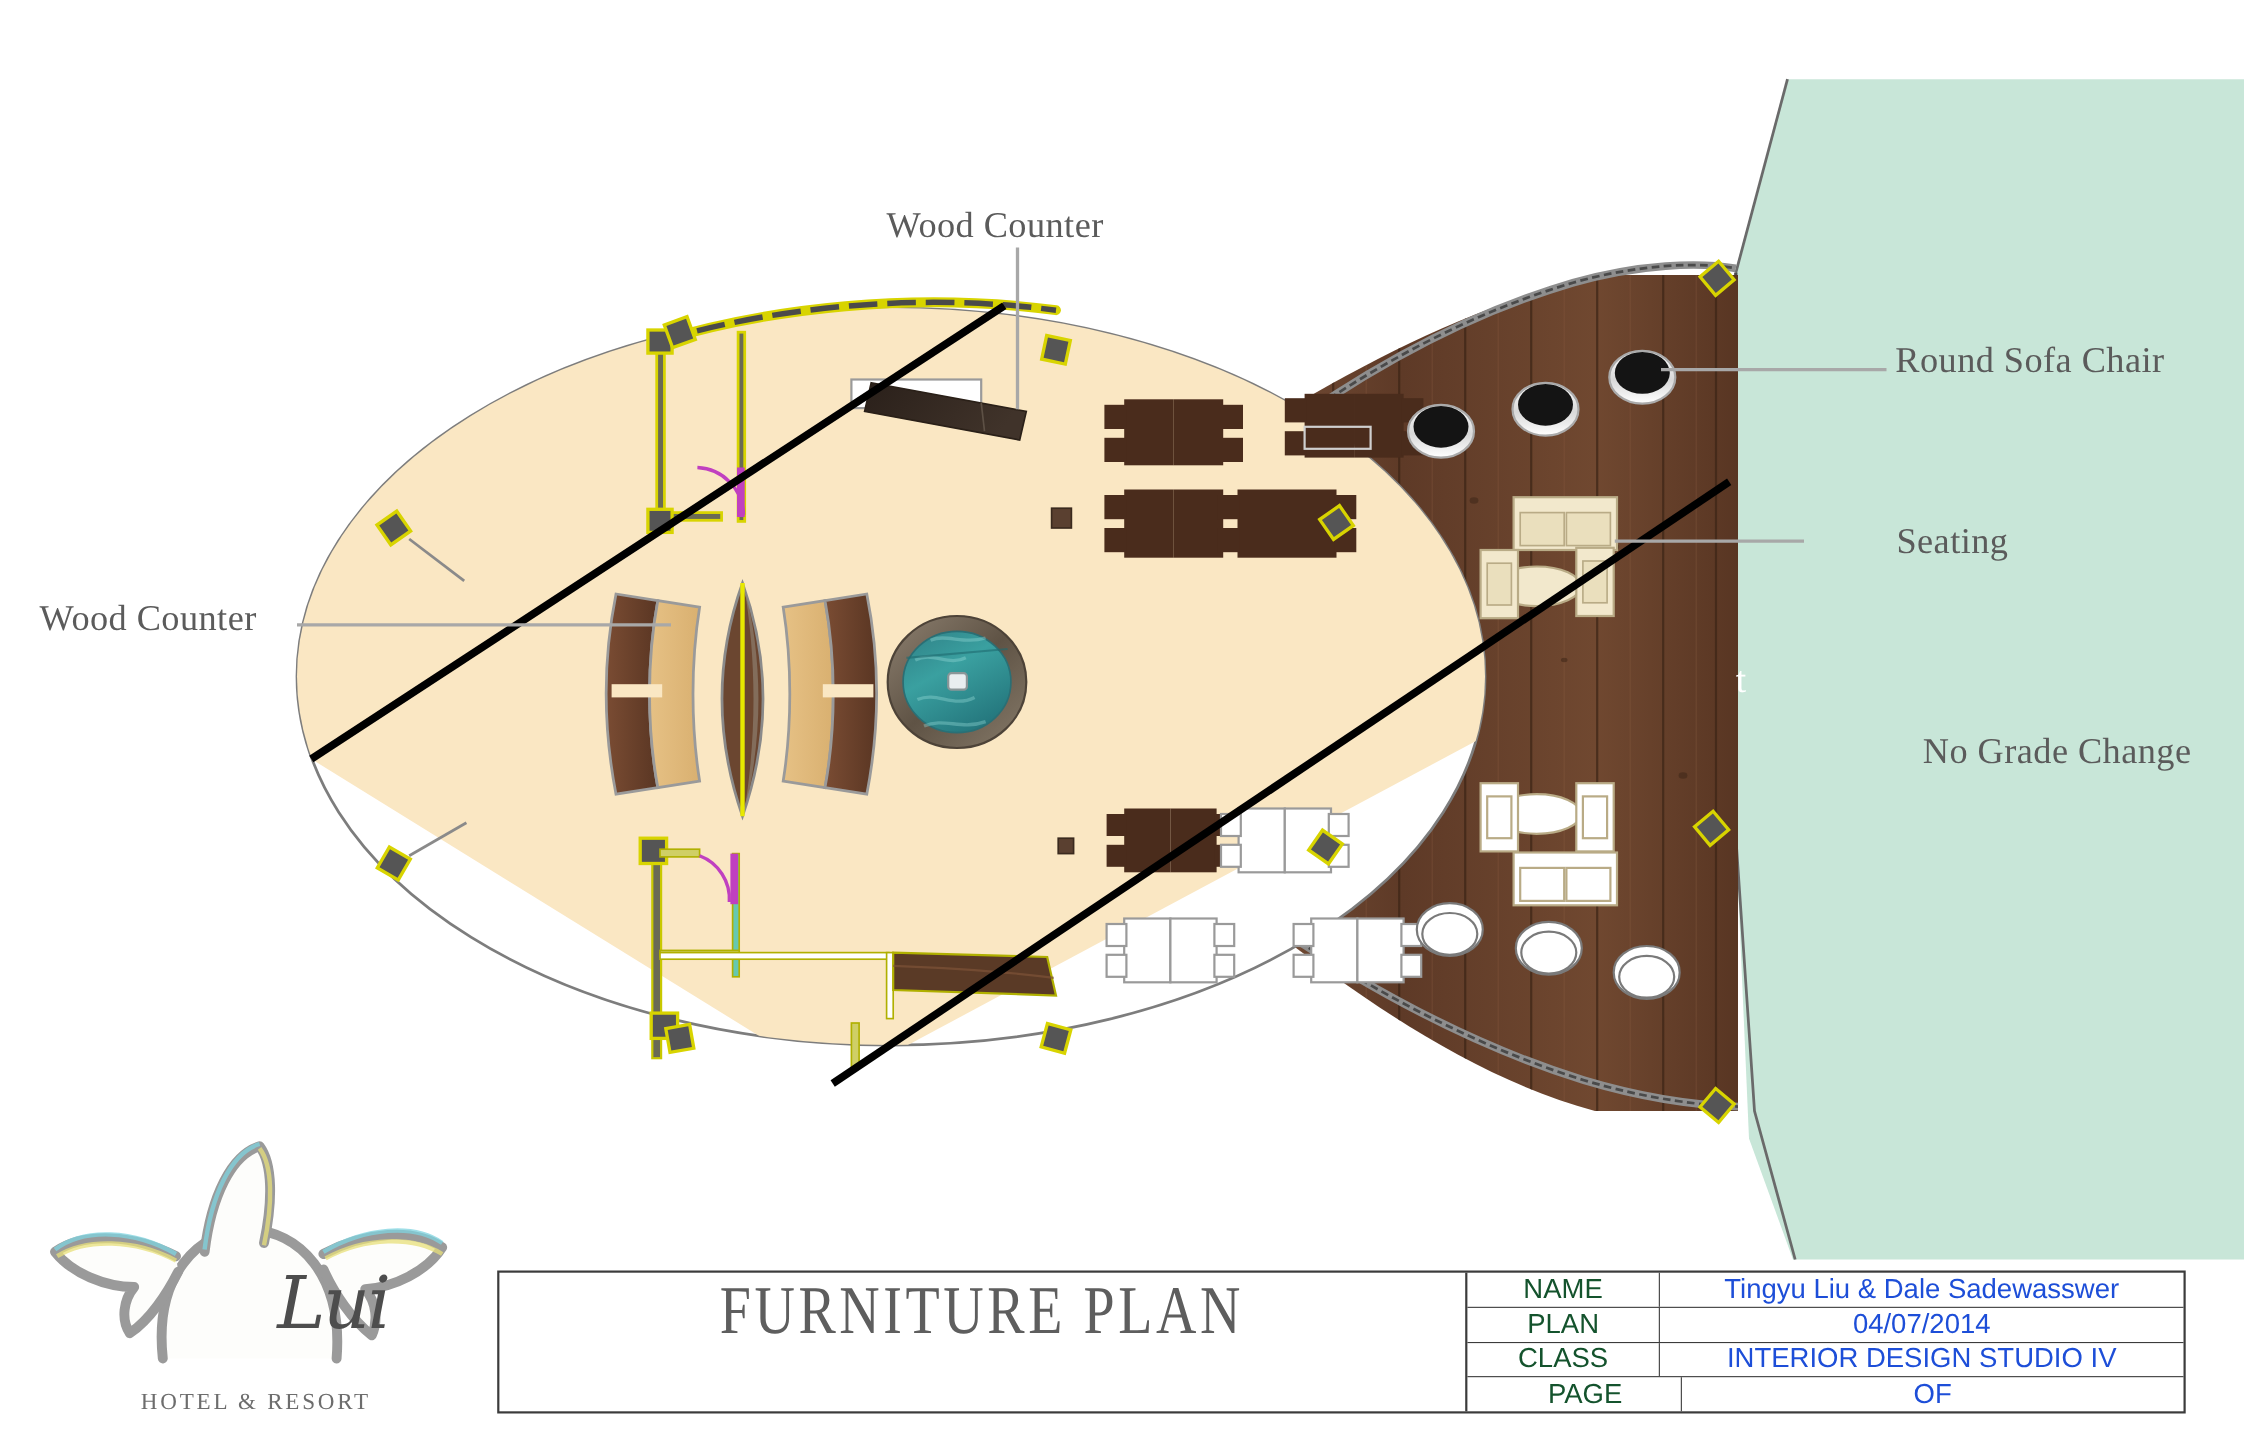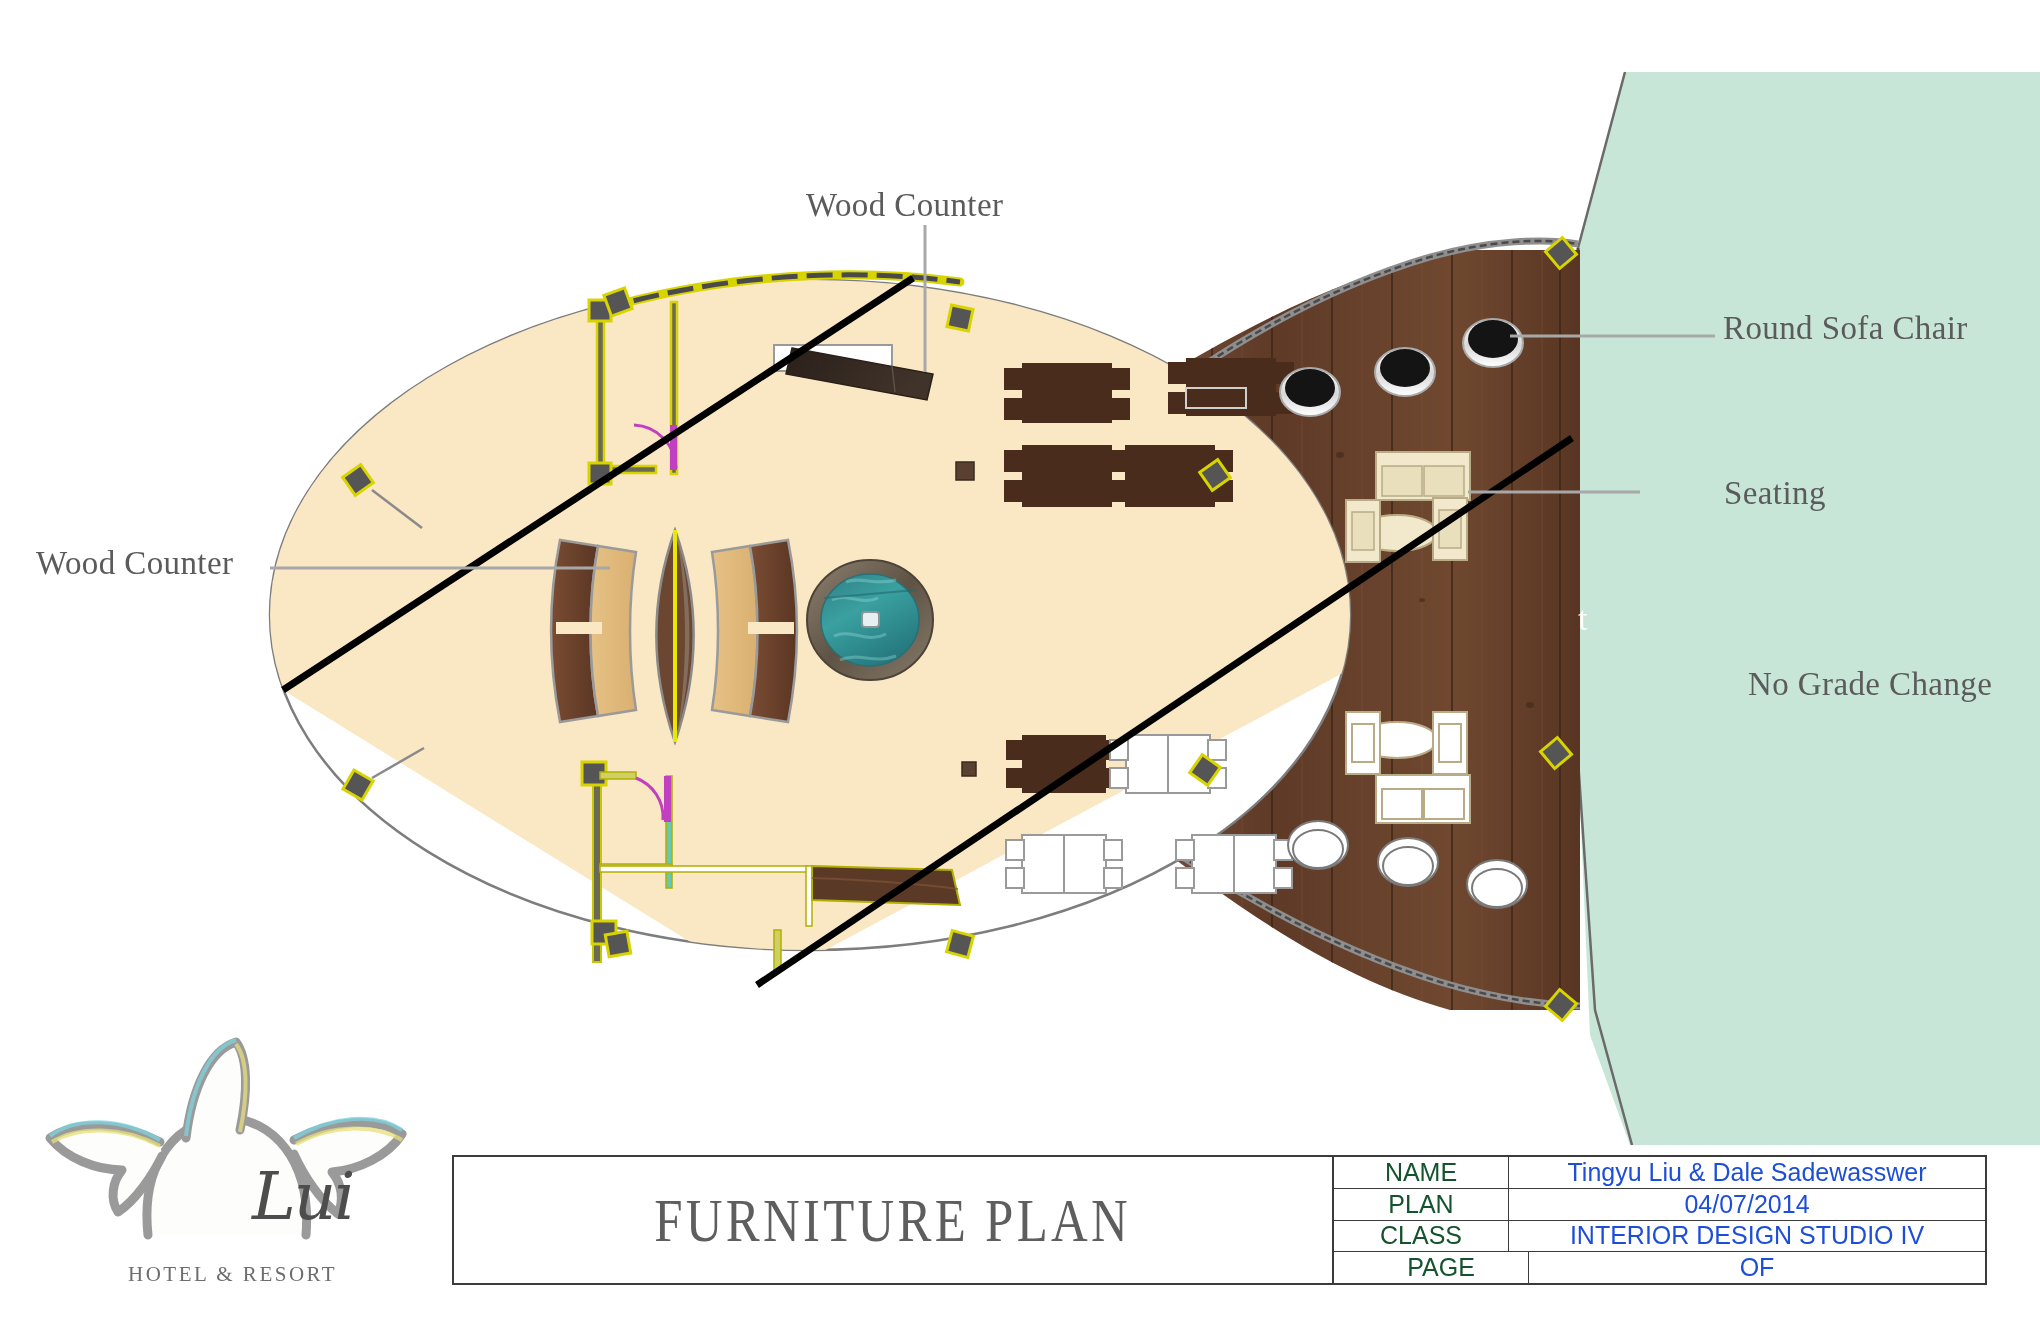--- a/index.html
+++ b/index.html
@@ -62,21 +62,21 @@
     width: 1535px;
     height: 130px;
     display: flex;
     border: 2px solid #3b3b3b;
     box-sizing: border-box;
     background: #ffffff;
   }
   #title-main {
     flex: 0 0 880px;
     display: flex;
-    align-items: center;
+    align-items: flex-start;
     justify-content: center;
     border-right: 2px solid #3b3b3b;
     box-sizing: border-box;
   }
   #title-main-text {
     font-family: "Liberation Serif", serif;
     font-size: 62px;
     color: #5e5e5e;
     letter-spacing: 4px;
     transform: scaleX(0.82);
@@ -121,21 +121,21 @@
     position: absolute;
     left: 40px;
     top: 1030px;
     width: 370px;
     height: 270px;
   }
   #logo-svg { position: absolute; left: 0; top: 0; width: 370px; height: 215px; }
   #logo-script {
     position: absolute;
     left: 212px;
-    top: 128px;
+    top: 116px;
     font-family: "DejaVu Serif", serif;
     font-style: italic;
     font-size: 66px;
     color: #4d4d4d;
     letter-spacing: -2px;
   }
   #logo-sub {
     position: absolute;
     left: 88px;
     top: 232px;

